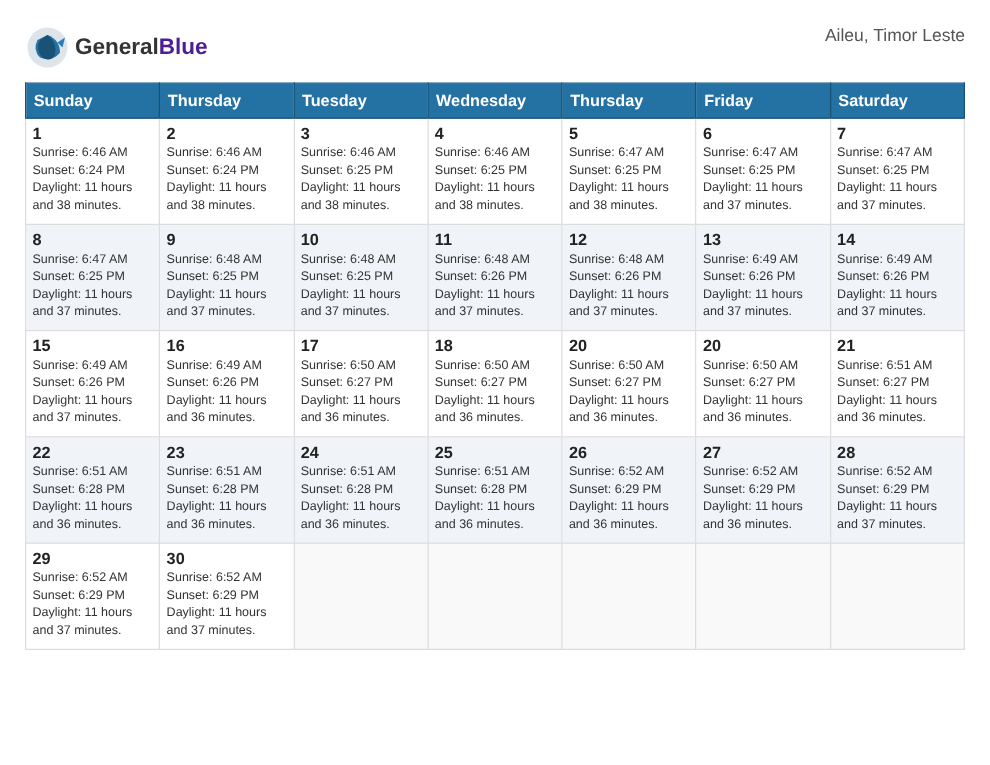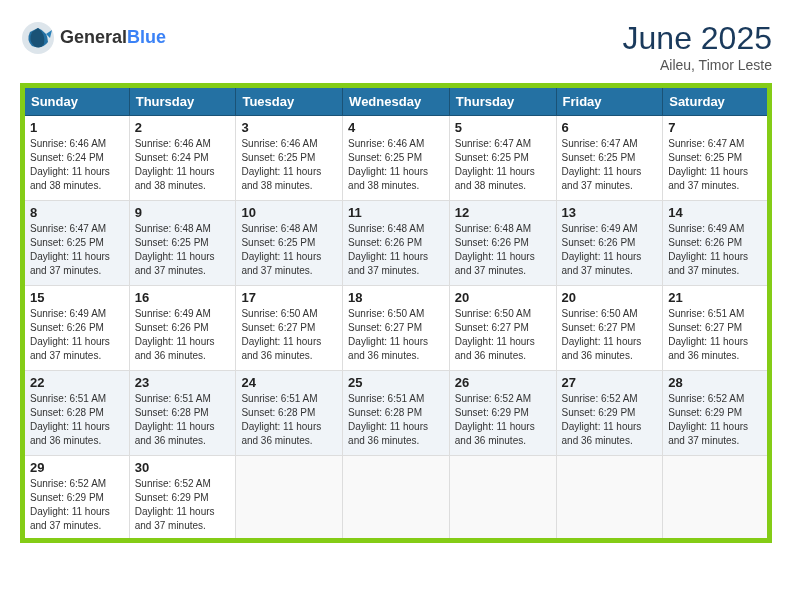--- a/index.html
+++ b/index.html
@@ -26,21 +26,21 @@
       line-height: 1.1;
     }
     .logo-general {
       font-size: 18px;
       font-weight: bold;
       color: #333;
     }
     .logo-blue {
       font-size: 18px;
       font-weight: bold;
-      color: #3b82f6;
+      color: #4c1d95;
     }
     .logo-icon {
       width: 36px;
       height: 36px;
       margin-right: 4px;
     }
     .title-block {
       text-align: right;
     }
     .title-month {
@@ -48,21 +48,21 @@
       color: #1a3a5c;
       font-weight: normal;
     }
     .title-location {
       font-size: 14px;
       color: #555;
     }
     .calendar {
       width: 100%;
       border-collapse: collapse;
-      border: 5px solid #84cc16;
+      border: 1px solid #84cc16;
     }
     .calendar th {
       background-color: #2471a3;
       color: white;
       text-align: left;
       padding: 6px 6px;
       font-size: 13px;
       font-weight: bold;
       border: 1px solid #1a5276;
     }
@@ -111,21 +111,20 @@
       <path d="M18 8 Q28 12 28 22 Q22 30 12 26 Q6 20 10 12 Z" fill="#2471a3"></path>
       <path d="M18 8 Q26 14 24 24 Q20 30 14 26 Q8 20 12 12 Z" fill="#1a5276"></path>
       <path d="M26 14 L32 10 L30 18 Z" fill="#2980b9"></path>
     </svg>
     <div class="logo-text">
       <span class="logo-general">General</span>
       <span class="logo-blue">Blue</span>
     </div>
   </div>
   <div class="title-block">
-    <div class="title-month">June 2025</div>
     <div class="title-location">Aileu, Timor Leste</div>
   </div>
 </div>
 
 <table class="calendar">
   <thead>
     <tr>
     <th>Sunday</th>
         <th>Thursday</th>
         <th>Tuesday</th>

